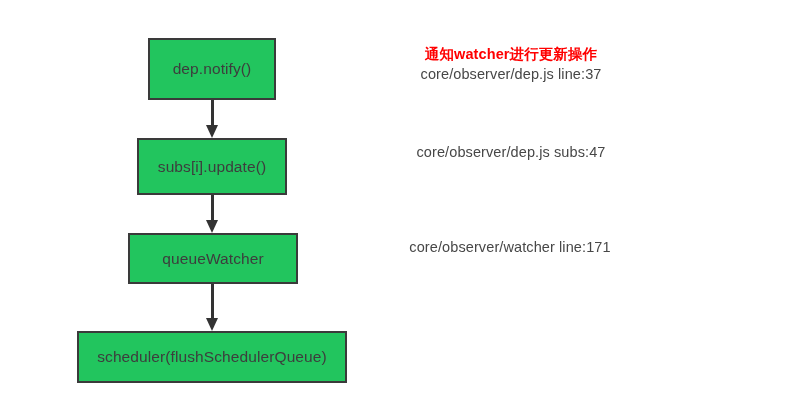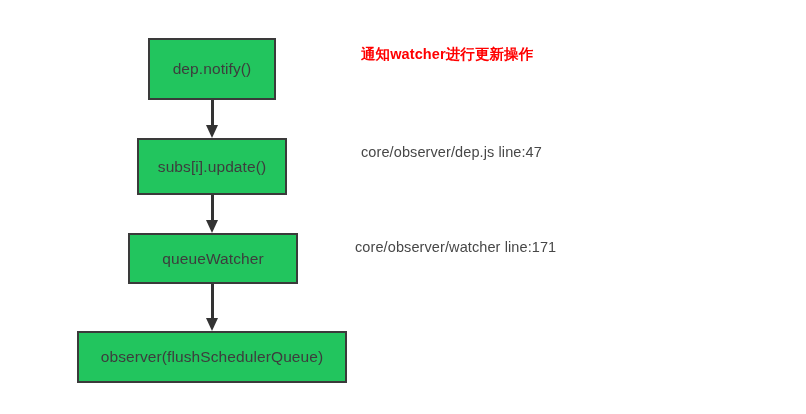--- a/index.html
+++ b/index.html
@@ -70,21 +70,21 @@
   .connector.c2 .stem { height: 25px; }
   .connector.c2 .head { top: 25px; }
 
   .connector.c3 { top: 284px; height: 47px; }
   .connector.c3 .stem { height: 34px; }
   .connector.c3 .head { top: 34px; }
 
   
   .annotation {
     position: absolute;
-    text-align: left;
+    text-align: center;
     white-space: nowrap;
   }
   .annotation .ann-title {
     color: #ff0000;
     font-weight: bold;
     font-size: 14.5px;
     line-height: 19px;
     letter-spacing: 0.1px;
   }
   .annotation .ann-path {
@@ -110,44 +110,45 @@
 
   <div class="flow-node n2">
     <span>subs[i].update()</span>
   </div>
 
   <div class="flow-node n3">
     <span>queueWatcher</span>
   </div>
 
   <div class="flow-node n4">
-    <span>observer(flushSchedulerQueue)</span>
+    <span>scheduler(flushSchedulerQueue)</span>
   </div>
 
   <div class="connector c1">
     <div class="stem"></div>
     <div class="head"></div>
   </div>
 
   <div class="connector c2">
     <div class="stem"></div>
     <div class="head"></div>
   </div>
 
   <div class="connector c3">
     <div class="stem"></div>
     <div class="head"></div>
   </div>
 
   <div class="annotation a1">
     <div class="ann-title">通知watcher进行更新操作</div>
+    <div class="ann-path">core/observer/dep.js  line:37</div>
   </div>
 
   <div class="annotation a2">
-    <div class="ann-path">core/observer/dep.js  line:47</div>
+    <div class="ann-path">core/observer/dep.js  subs:47</div>
   </div>
 
   <div class="annotation a3">
     <div class="ann-path">core/observer/watcher  line:171</div>
   </div>
 
 
 </div>
 
 </body></html>

